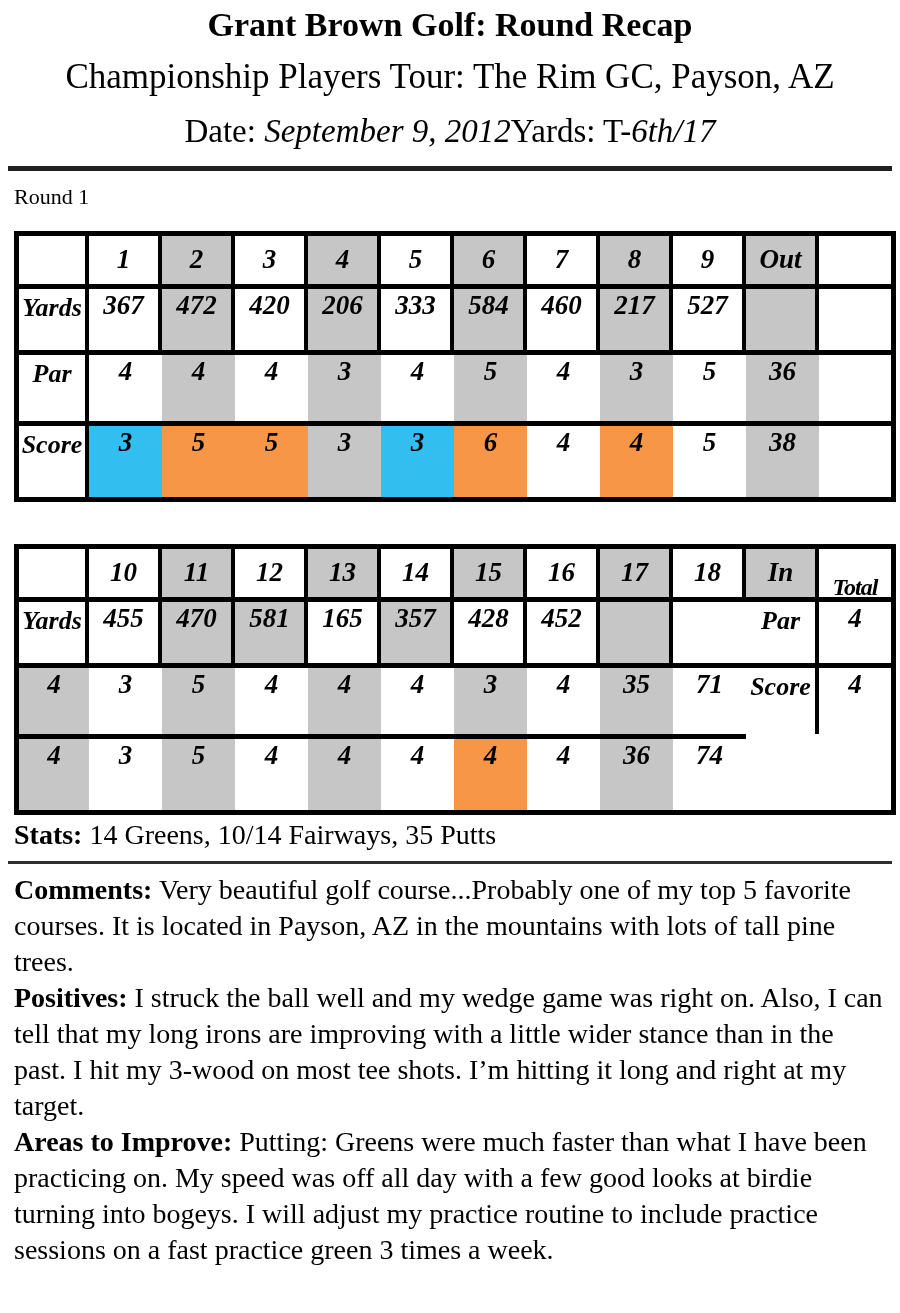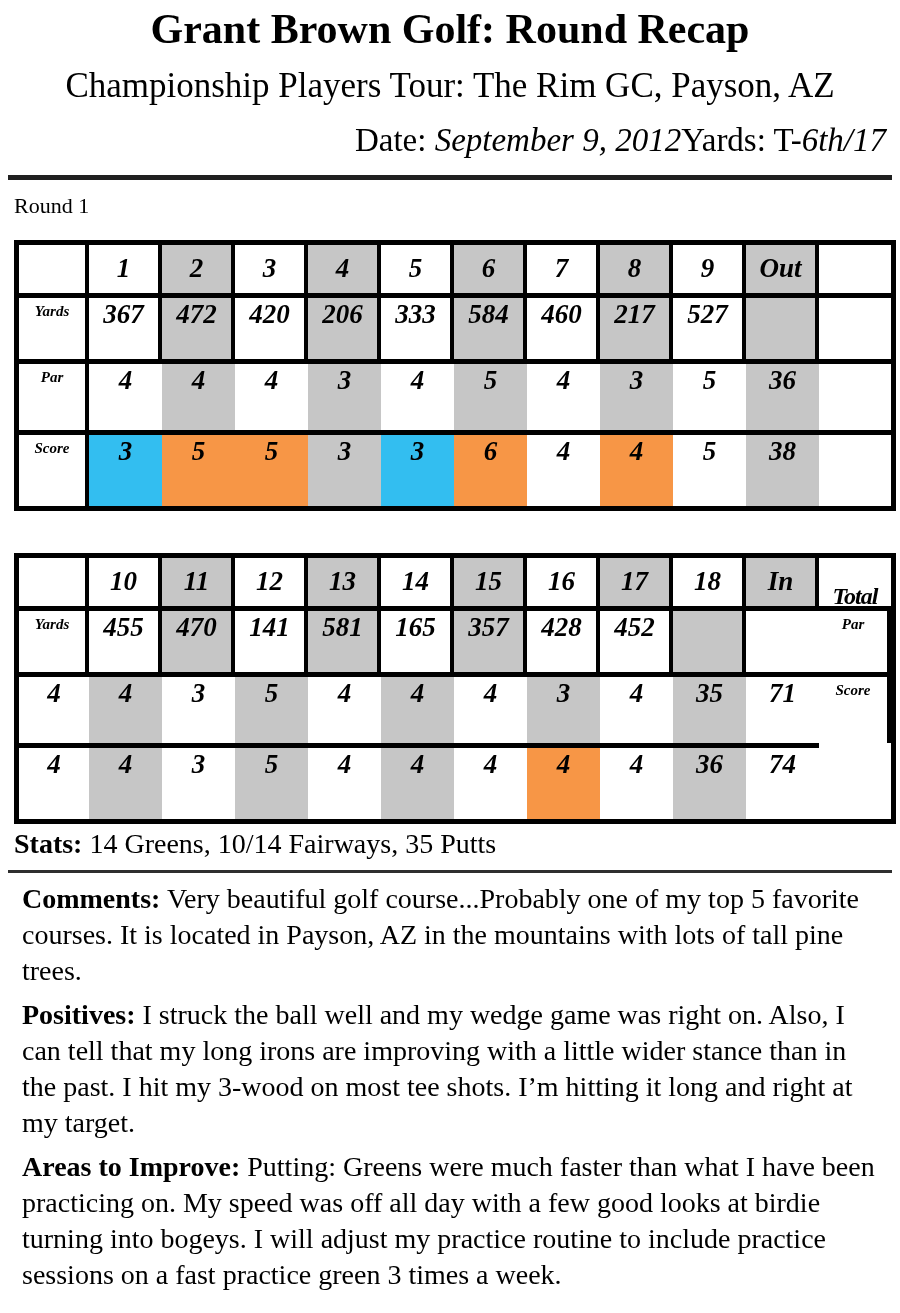--- a/index.html
+++ b/index.html
@@ -1,50 +1,50 @@
 <!DOCTYPE html>
 <html style="--birdie: #33BEF0; --bogey: #F79646; --shaded: #C6C6C6;"><head>
 <meta charset="utf-8">
 <style>
   html,body{margin:0;padding:0;background:#fff;}
   body{width:900px;height:1313px;overflow:hidden;color:#000;
        font-family:"Liberation Serif", serif;}
   .page{padding:5px 14px 0 14px;}
 
-  .title{font-size:42px;font-weight:bold;text-align:center;line-height:1.15;}
+  .title{font-size:34px;font-weight:bold;text-align:center;line-height:1.15;}
   .subtitle{font-size:35px;text-align:center;margin-top:14px;line-height:1.1;}
-  .dateline{display:flex;justify-content:flex-end;align-items:baseline;
+  .dateline{display:flex;justify-content:center;align-items:baseline;
             font-size:33px;margin-top:16px;}
   .ital{font-style:italic;}
 
   .rule-thick{border:none;border-top:5px solid #202020;margin:16px -6px 0 -6px;}
   .rule-thin{border:none;border-top:3px solid #2e2e2e;margin:10px -6px 8px -6px;}
 
   .round-heading{font-size:22px;font-weight:normal;margin-top:13px;}
 
   
   .t{display:grid;grid-template-columns:70px repeat(10,73px) 1fr;
      grid-template-rows:48px 66px 71px 76px;
      width:872px;border:5px solid #000;background:#fff;box-sizing:content-box;}
   .c{box-sizing:border-box;display:flex;justify-content:center;align-items:flex-start;
      padding-top:2px;font-weight:bold;font-style:italic;font-size:27px;line-height:1.1;}
   .hd{align-items:center;padding-top:0;}
   .vb{border-right:4px solid #000;}
   .tb{border-top:5px solid #000;}
-  .lbl{font-size:15px;padding-top:5px;}
+  .lbl{font-size:26px;padding-top:5px;}
   .sm{font-size:24px;letter-spacing:-1px;margin-top:29px;}
   .gray{background:var(--shaded,#C6C6C6);}
   .cyan{background:var(--birdie,#33BEF0);}
   .orange{background:var(--bogey,#F79646);}
   .t2{margin-top:42px;}
   .t1{margin-top:21px;}
 
   .stats{font-size:28px;margin-top:4px;}
   .notes{font-size:28px;line-height:36px;}
-  .notes p{margin:8px;}
+  .notes p{margin:0;}
   b{font-weight:bold;}
 </style>
 </head>
 <body>
 
 <div class="page">
 
   <div class="title">Grant Brown Golf: Round Recap</div>
   <div class="subtitle">Championship Players Tour: The Rim GC, Payson, AZ</div>
 
@@ -123,21 +123,20 @@
     <div class="c hd vb gray">15</div>
     <div class="c hd vb">16</div>
     <div class="c hd vb gray">17</div>
     <div class="c hd vb">18</div>
     <div class="c hd vb gray">In</div>
     <div class="c hd sm">Total</div>
 
     <div class="c tb vb lbl">Yards</div>
     <div class="c tb vb">455</div>
     <div class="c tb vb gray">470</div>
-    <div class="c tb vb">141</div>
     <div class="c tb vb gray">581</div>
     <div class="c tb vb">165</div>
     <div class="c tb vb gray">357</div>
     <div class="c tb vb">428</div>
     <div class="c tb vb">452</div>
     <div class="c tb vb gray"></div>
     <div class="c tb"></div>
 
     <div class="c tb vb lbl">Par</div>
     <div class="c tb">4</div>

